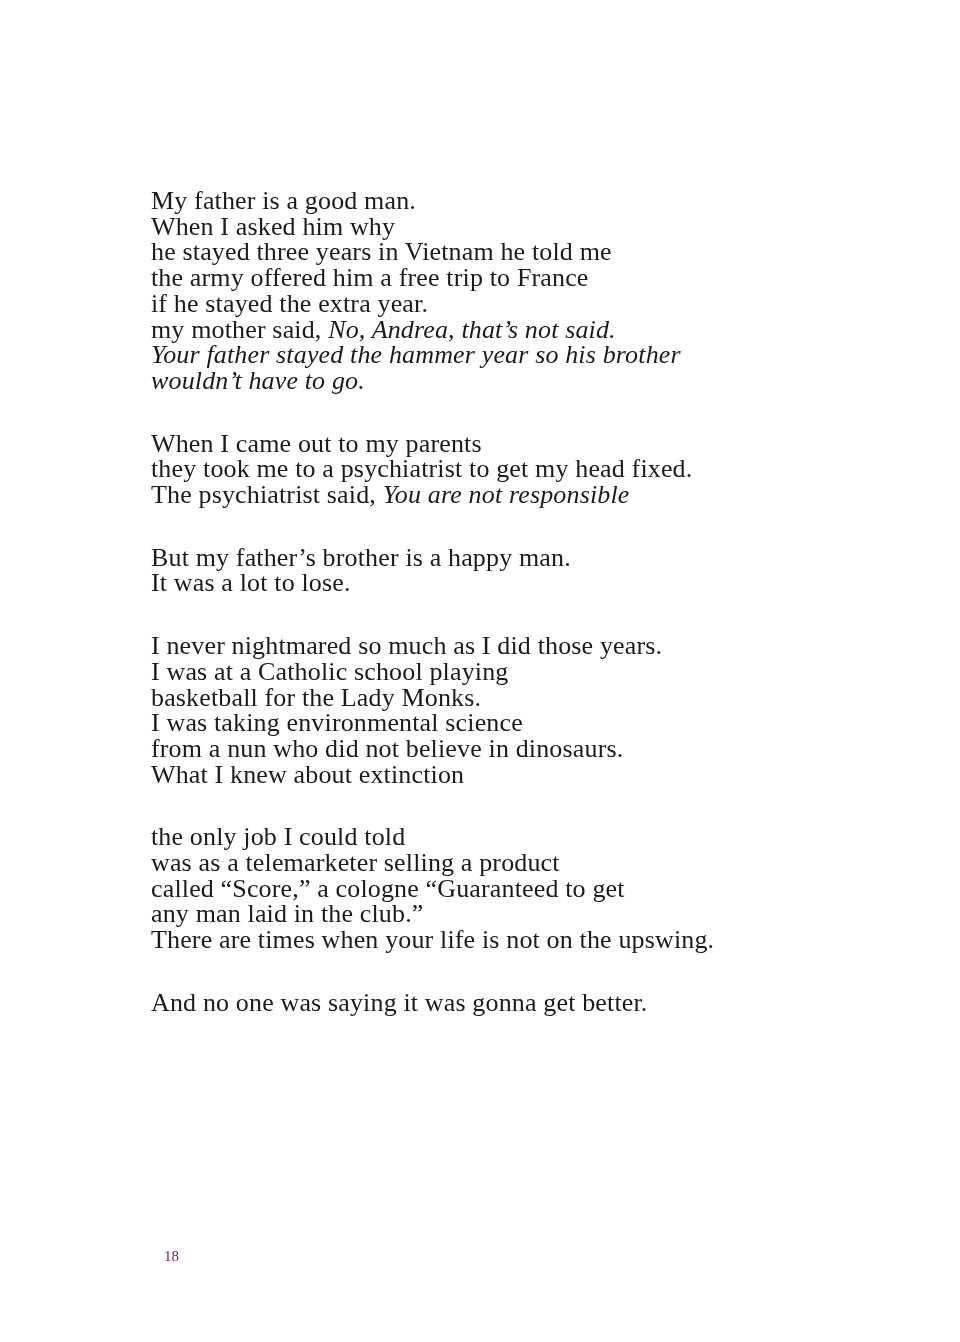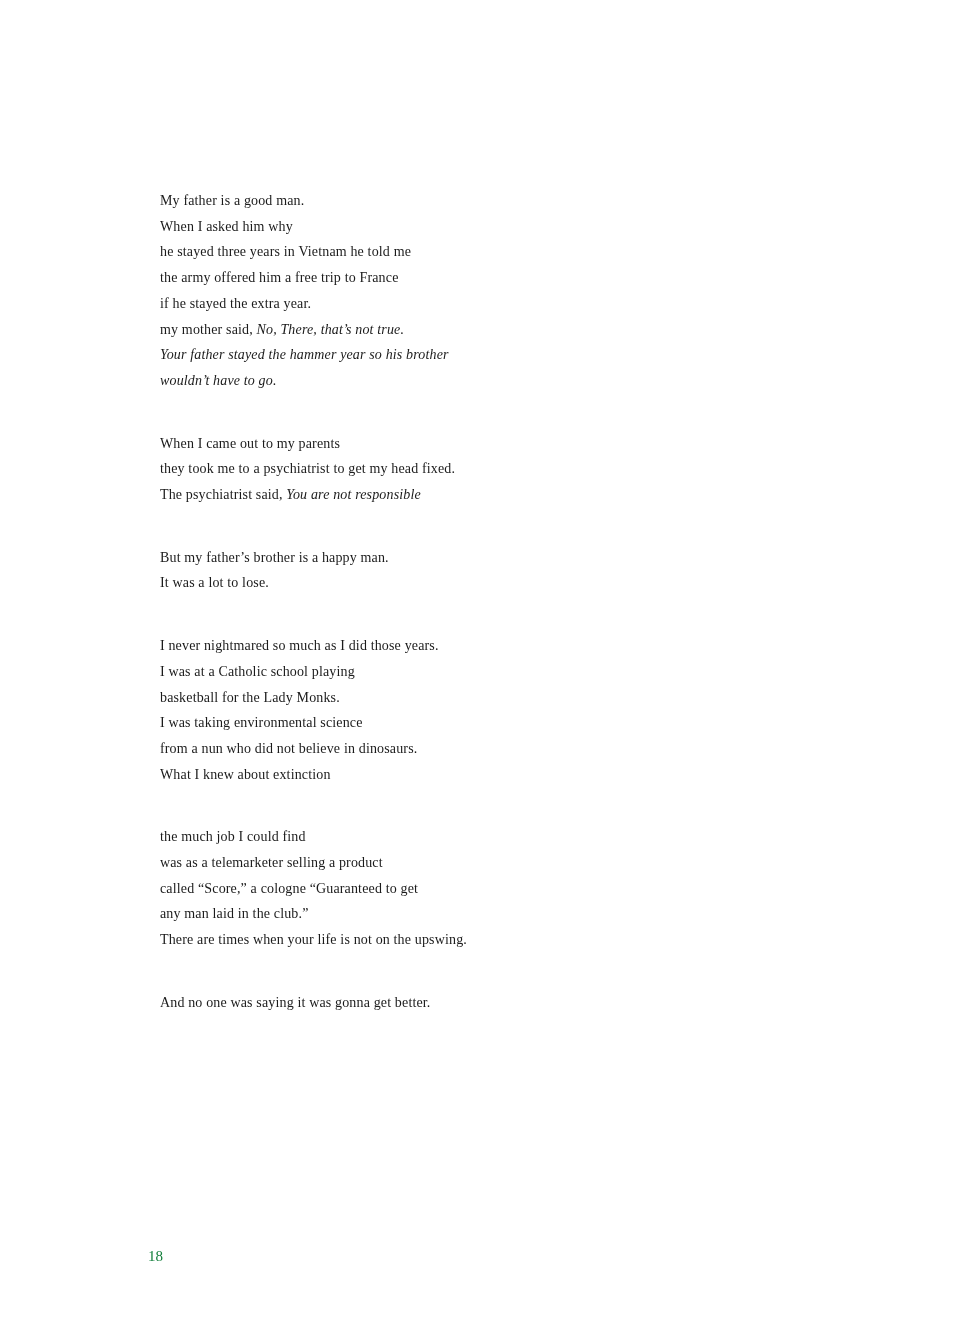--- a/index.html
+++ b/index.html
@@ -11,51 +11,51 @@
     position: relative;
     width: 960px;
     height: 1342px;
     background: #ffffff;
     font-family: "Liberation Serif", "DejaVu Serif", serif;
     color: #1b1b1b;
     overflow: hidden;
   }
   .poem {
     position: absolute;
-    left: 160px;
+    left: 151px;
     top: 188px;
-    font-size: 14px;
+    font-size: 26px;
     line-height: 25.7px;
     letter-spacing: 0.15px;
   }
   .stanza { margin: 0; }
   .stanza + .stanza { margin-top: 37px; }
   .poem-line { white-space: pre-wrap; }
   .seg-italic { font-style: italic; }
   .folio {
     position: absolute;
-    left: 148px;
+    left: 164px;
     top: 1247px;
     font-size: 15px;
     line-height: 18px;
-    color: #15803d;
+    color: #701a75;
   }
 </style>
 </head>
 <body>
 
 <div class="page">
   <div class="poem">
       <div class="stanza">
         <div class="poem-line"><span class="seg-roman">My father is a good man.</span></div>
         <div class="poem-line"><span class="seg-roman">When I asked him why</span></div>
         <div class="poem-line"><span class="seg-roman">he stayed three years in Vietnam he told me</span></div>
         <div class="poem-line"><span class="seg-roman">the army offered him a free trip to France</span></div>
         <div class="poem-line"><span class="seg-roman">if he stayed the extra year.</span></div>
-        <div class="poem-line"><span class="seg-roman">my mother said, </span><span class="seg-italic">No, There, that’s not true.</span></div>
+        <div class="poem-line"><span class="seg-roman">my mother said, </span><span class="seg-italic">No, Andrea, that’s not said.</span></div>
         <div class="poem-line"><span class="seg-italic">Your father stayed the hammer year so his brother</span></div>
         <div class="poem-line"><span class="seg-italic">wouldn’t have to go.</span></div>
       </div>
       <div class="stanza">
         <div class="poem-line"><span class="seg-roman">When I came out to my parents</span></div>
         <div class="poem-line"><span class="seg-roman">they took me to a psychiatrist to get my head fixed.</span></div>
         <div class="poem-line"><span class="seg-roman">The psychiatrist said, </span><span class="seg-italic">You are not responsible</span></div>
       </div>
       <div class="stanza">
         <div class="poem-line"><span class="seg-roman">But my father’s brother is a happy man.</span></div>
@@ -63,21 +63,21 @@
       </div>
       <div class="stanza">
         <div class="poem-line"><span class="seg-roman">I never nightmared so much as I did those years.</span></div>
         <div class="poem-line"><span class="seg-roman">I was at a Catholic school playing</span></div>
         <div class="poem-line"><span class="seg-roman">basketball for the Lady Monks.</span></div>
         <div class="poem-line"><span class="seg-roman">I was taking environmental science</span></div>
         <div class="poem-line"><span class="seg-roman">from a nun who did not believe in dinosaurs.</span></div>
         <div class="poem-line"><span class="seg-roman">What I knew about extinction</span></div>
       </div>
       <div class="stanza">
-        <div class="poem-line"><span class="seg-roman">the much job I could find</span></div>
+        <div class="poem-line"><span class="seg-roman">the only job I could told</span></div>
         <div class="poem-line"><span class="seg-roman">was as a telemarketer selling a product</span></div>
         <div class="poem-line"><span class="seg-roman">called “Score,” a cologne “Guaranteed to get</span></div>
         <div class="poem-line"><span class="seg-roman">any man laid in the club.”</span></div>
         <div class="poem-line"><span class="seg-roman">There are times when your life is not on the upswing.</span></div>
       </div>
       <div class="stanza">
         <div class="poem-line"><span class="seg-roman">And no one was saying it was gonna get better.</span></div>
       </div>
     </div>
   <div class="folio">18</div>

